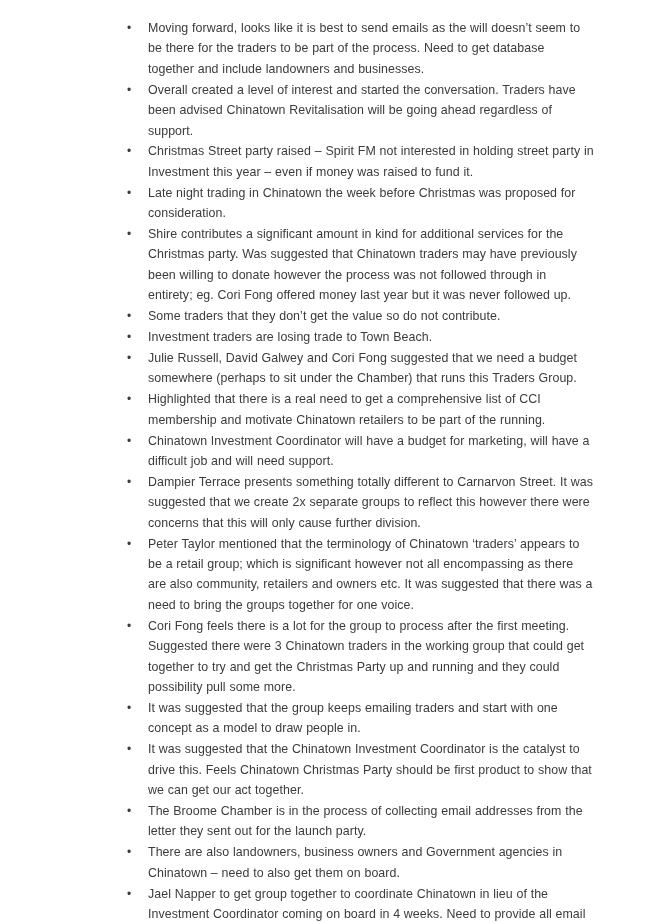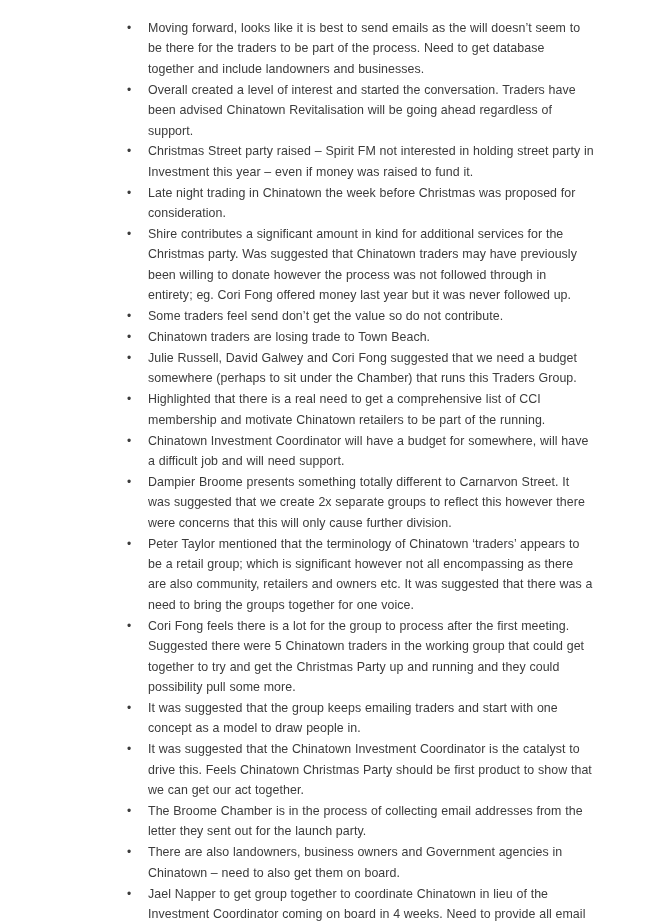--- a/index.html
+++ b/index.html
@@ -81,49 +81,49 @@
         <li>
           <span class="bullet-marker">•</span>
           <span class="bullet-text">Late night trading in Chinatown the week before Christmas was proposed for consideration.</span>
         </li>
         <li>
           <span class="bullet-marker">•</span>
           <span class="bullet-text">Shire contributes a significant amount in kind for additional services for the Christmas party.  Was suggested that Chinatown traders may have previously been willing to donate however the process was not followed through in entirety; eg. Cori Fong offered money last year but it was never followed up.</span>
         </li>
         <li>
           <span class="bullet-marker">•</span>
-          <span class="bullet-text">Some traders feel send don’t get the value so do not contribute.</span>
+          <span class="bullet-text">Some traders that they don’t get the value so do not contribute.</span>
         </li>
         <li>
           <span class="bullet-marker">•</span>
-          <span class="bullet-text">Chinatown traders are losing trade to Town Beach.</span>
+          <span class="bullet-text">Investment traders are losing trade to Town Beach.</span>
         </li>
         <li>
           <span class="bullet-marker">•</span>
           <span class="bullet-text">Julie Russell, David Galwey and Cori Fong suggested that we need a budget somewhere (perhaps to sit under the Chamber) that runs this Traders Group.</span>
         </li>
         <li>
           <span class="bullet-marker">•</span>
           <span class="bullet-text">Highlighted that there is a real need to get a comprehensive list of CCI membership and motivate Chinatown retailers to be part of the running.</span>
         </li>
         <li>
           <span class="bullet-marker">•</span>
-          <span class="bullet-text">Chinatown Investment Coordinator will have a budget for somewhere, will have a difficult job and will need support.</span>
+          <span class="bullet-text">Chinatown Investment Coordinator will have a budget for marketing, will have a difficult job and will need support.</span>
         </li>
         <li>
           <span class="bullet-marker">•</span>
-          <span class="bullet-text">Dampier Broome presents something totally different to Carnarvon Street. It was suggested that we create 2x separate groups to reflect this however there were concerns that this will only cause further division.</span>
+          <span class="bullet-text">Dampier Terrace presents something totally different to Carnarvon Street. It was suggested that we create 2x separate groups to reflect this however there were concerns that this will only cause further division.</span>
         </li>
         <li>
           <span class="bullet-marker">•</span>
           <span class="bullet-text">Peter Taylor mentioned that the terminology of Chinatown ‘traders’ appears to be a retail group; which is significant however not all encompassing as there are also community, retailers and owners etc. It was suggested that there was a need to bring the groups together for one voice.</span>
         </li>
         <li>
           <span class="bullet-marker">•</span>
-          <span class="bullet-text">Cori Fong feels there is a lot for the group to process after the first meeting. Suggested there were 5 Chinatown traders in the working group that could get together to try and get the Christmas Party up and running and they could possibility pull some more.</span>
+          <span class="bullet-text">Cori Fong feels there is a lot for the group to process after the first meeting. Suggested there were 3 Chinatown traders in the working group that could get together to try and get the Christmas Party up and running and they could possibility pull some more.</span>
         </li>
         <li>
           <span class="bullet-marker">•</span>
           <span class="bullet-text">It was suggested that the group keeps emailing traders and start with one concept as a model to draw people in.</span>
         </li>
         <li>
           <span class="bullet-marker">•</span>
           <span class="bullet-text">It was suggested that the Chinatown Investment Coordinator is the catalyst to drive this. Feels Chinatown Christmas Party should be first product to show that we can get our act together.</span>
         </li>
         <li>

